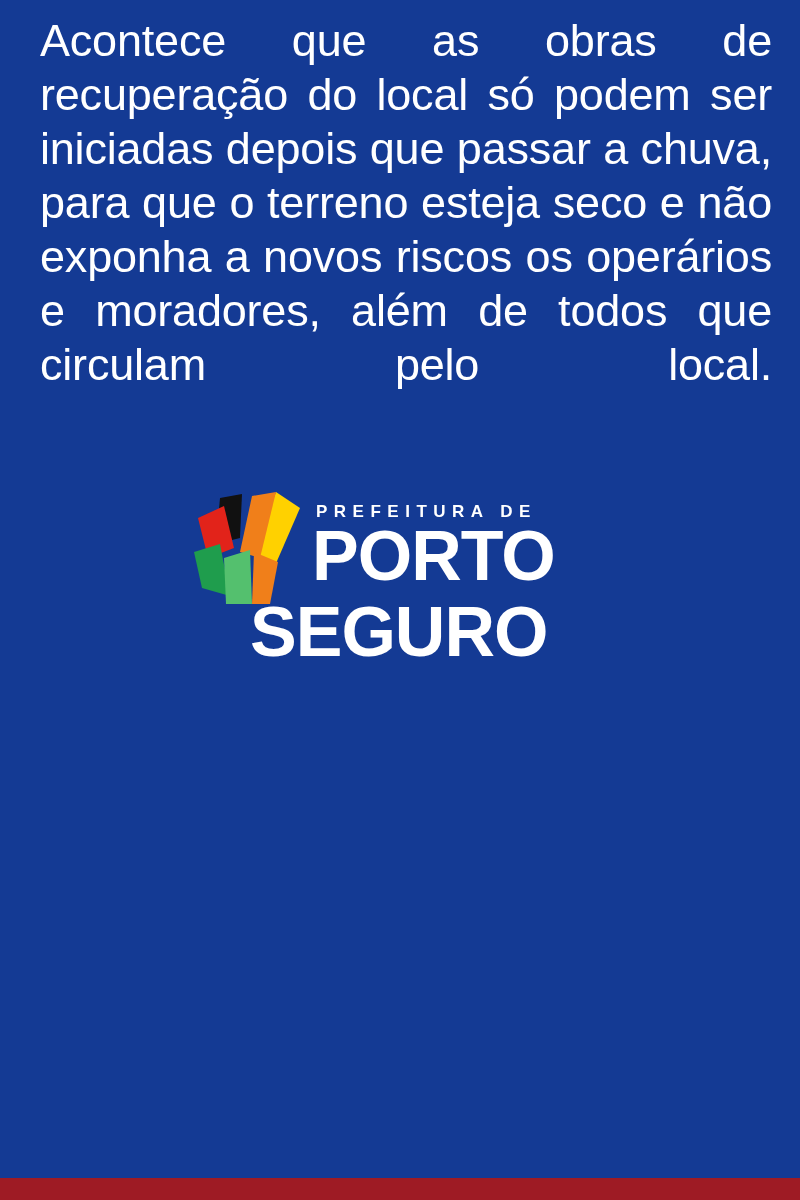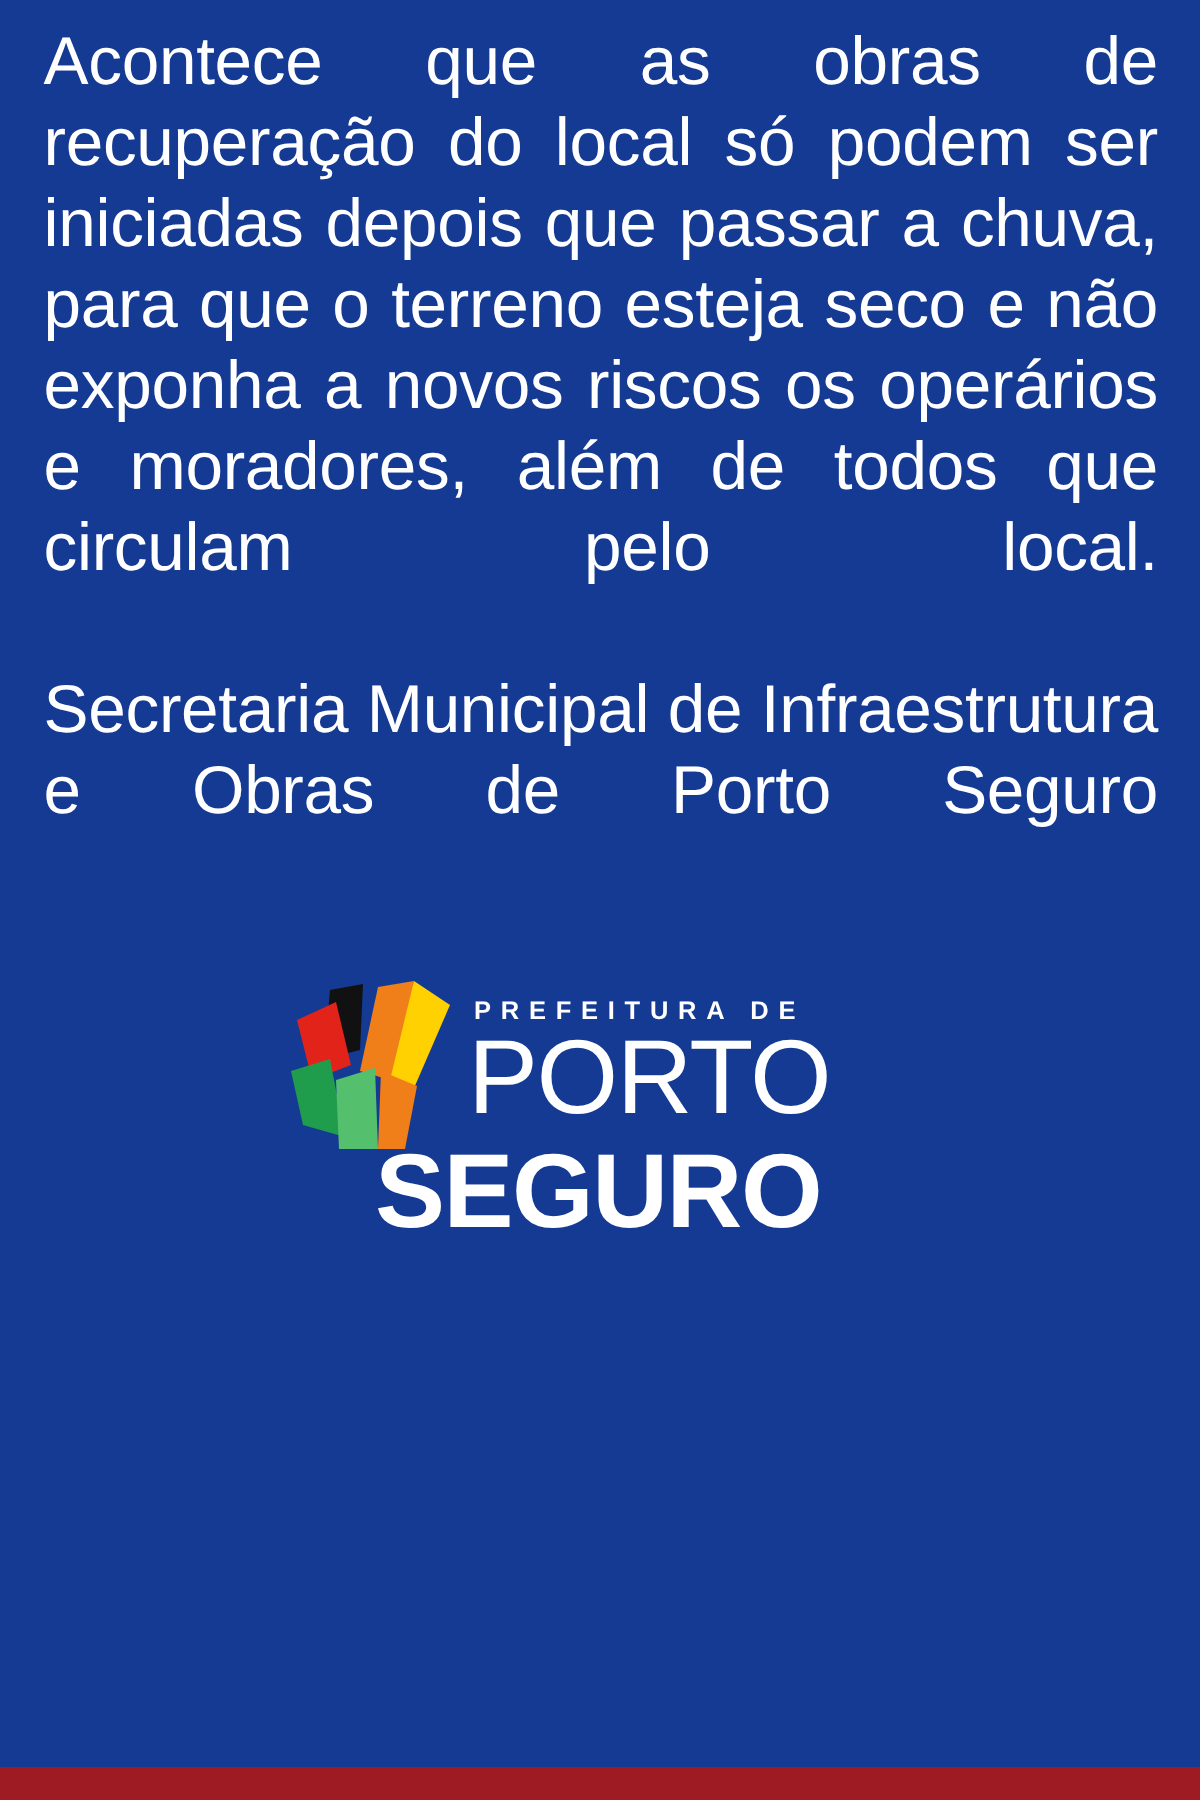--- a/index.html
+++ b/index.html
@@ -18,21 +18,21 @@
     position: relative;
     width: 800px;
     height: 1200px;
     background: #143a94;
     box-sizing: border-box;
     display: flex;
     flex-direction: column;
   }
 
   .body-copy {
-    padding: 14px 28px 0 29px;
+    padding: 14px 28px 0 40px;
     color: #ffffff;
   }
 
   .para {
     font-size: 45px;
     line-height: 1.20;
     color: #ffffff;
     text-align: justify;
     text-justify: inter-word;
     margin: 0 0 0 0;
@@ -79,21 +79,21 @@
     color: #ffffff;
     font-size: 17px;
     letter-spacing: 6.5px;
     font-weight: bold;
     margin: 8px 0 0 4px;
   }
 
   .porto {
     color: #ffffff;
     font-size: 70px;
-    font-weight: normal;
+    font-weight: bold;
     line-height: 0.92;
     letter-spacing: -1px;
     margin-top: 2px;
   }
 
   .seguro {
     position: absolute;
     left: 60px;
     top: 108px;
     color: #ffffff;
@@ -123,21 +123,20 @@
 </style>
 </head>
 <body>
 
 <div class="poster">
 
   <div class="edge-line"></div>
 
   <div class="body-copy">
     <p class="para">Acontece que as obras de recuperação do local só podem ser iniciadas depois que passar a chuva, para que o terreno esteja seco e não exponha a novos riscos os operários e moradores, além de todos que circulam pelo local.</p>
-    <p class="para">Secretaria Municipal de Infraestrutura e Obras de Porto Seguro</p>
   </div>
 
   <div class="logo-area">
     <div class="logo-block">
 
       <div class="mark">
         <svg viewBox="0 0 120 118" width="120" height="118" aria-hidden="true">
 
           <path d="M30 6 L52 2 L50 46 L26 52 Z" fill="#111111"></path>
 

